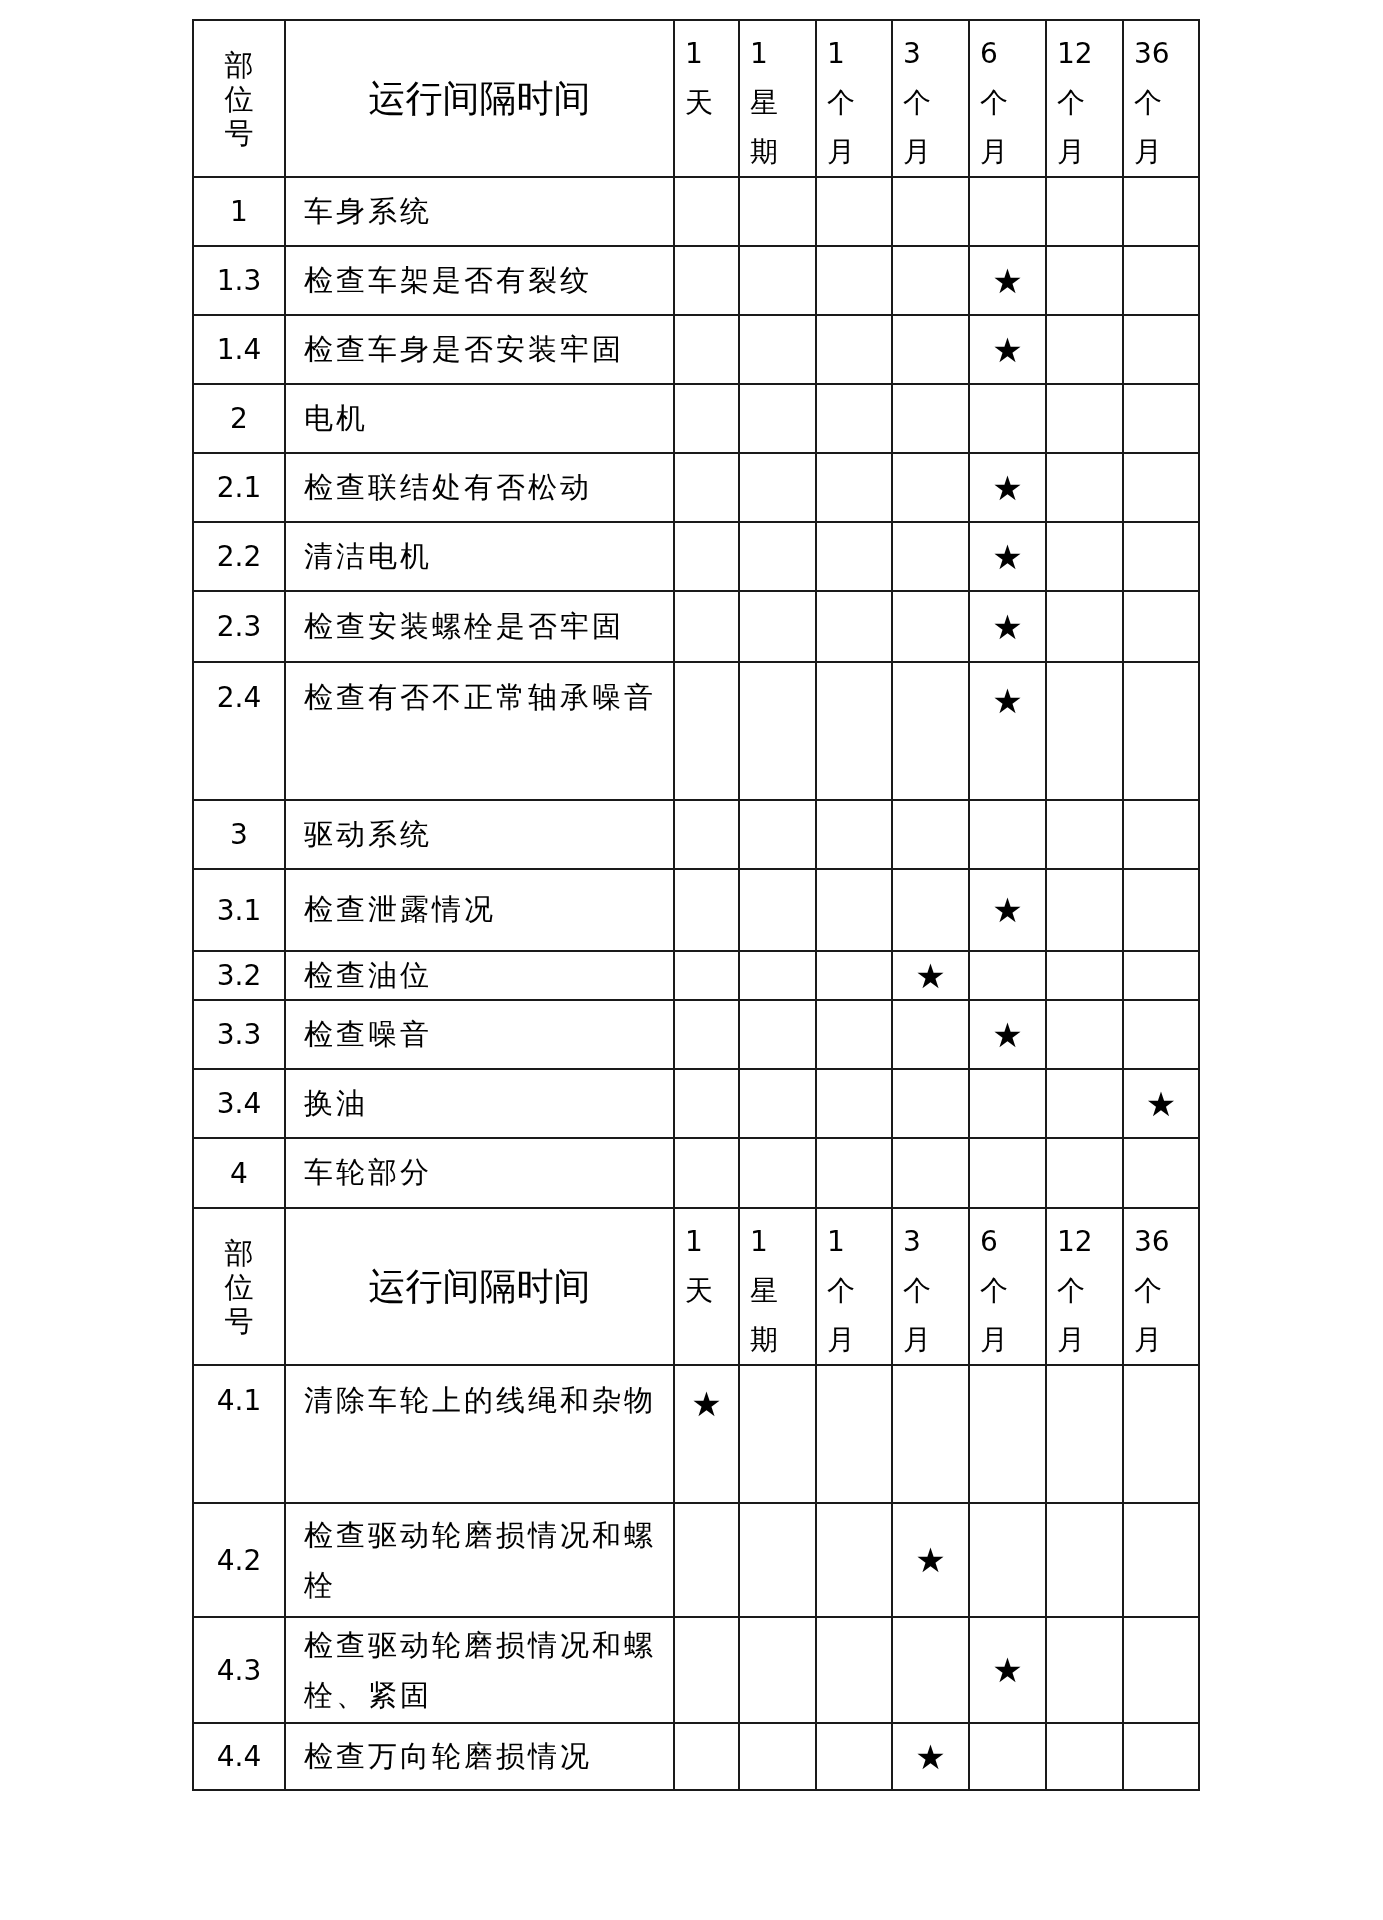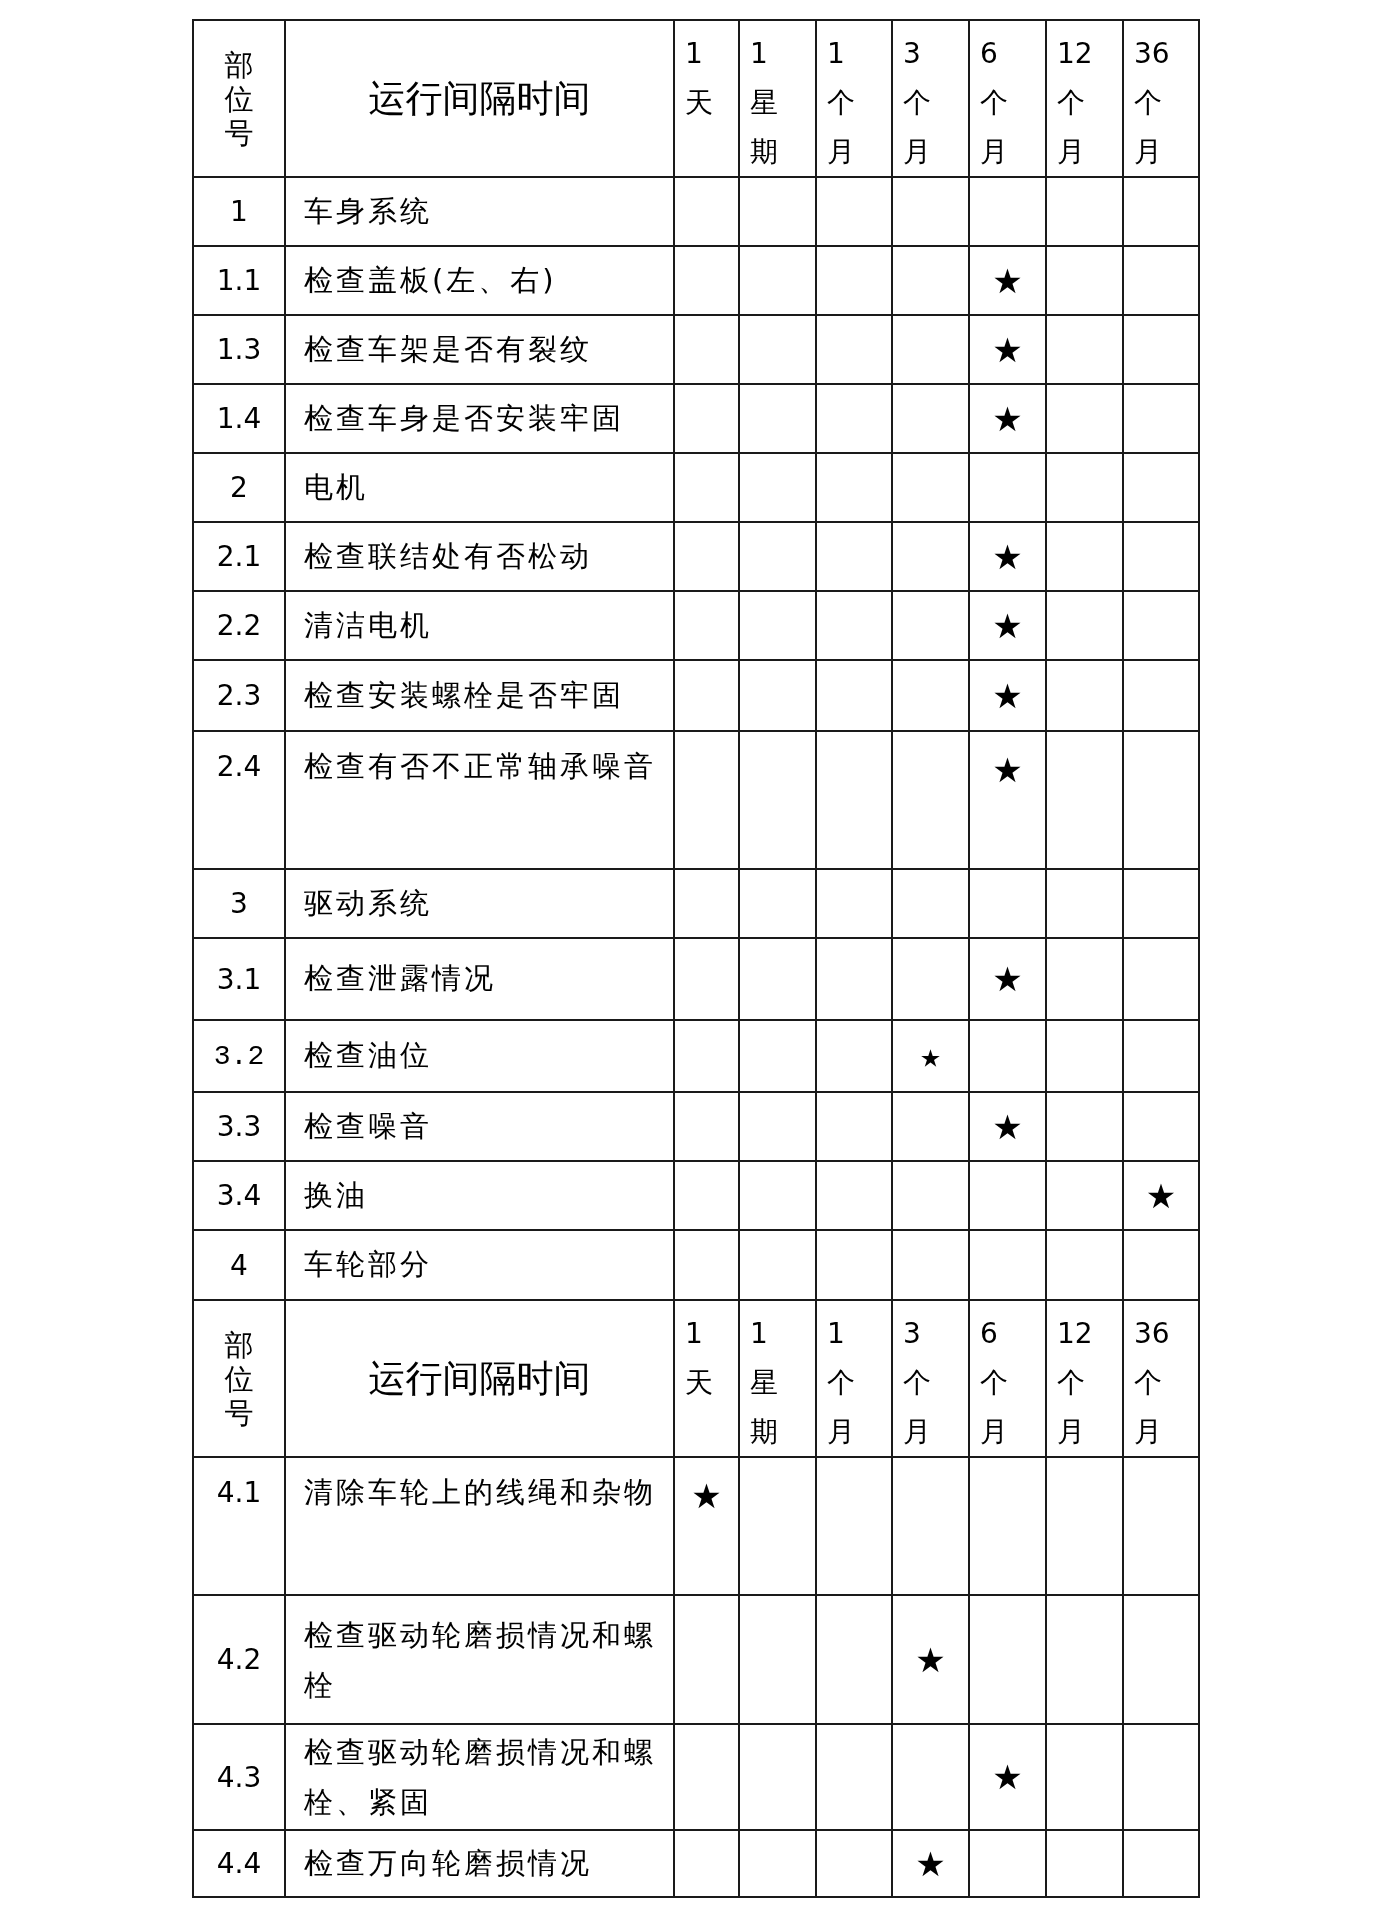--- a/index.html
+++ b/index.html
@@ -91,31 +91,20 @@
         <td class="desc">车身系统</td>
         <td class="star"></td>
         <td class="star"></td>
         <td class="star"></td>
         <td class="star"></td>
         <td class="star"></td>
         <td class="star"></td>
         <td class="star"></td>
       </tr>
       <tr style="height: 69px;">
-        <td class="id">1.1</td>
-        <td class="desc">检查盖板(左、右)</td>
-        <td class="star"></td>
-        <td class="star"></td>
-        <td class="star"></td>
-        <td class="star"></td>
-        <td class="star"><span>★</span></td>
-        <td class="star"></td>
-        <td class="star"></td>
-      </tr>
-      <tr style="height: 69px;">
         <td class="id">1.3</td>
         <td class="desc">检查车架是否有裂纹</td>
         <td class="star"></td>
         <td class="star"></td>
         <td class="star"></td>
         <td class="star"></td>
         <td class="star"><span>★</span></td>
         <td class="star"></td>
         <td class="star"></td>
       </tr>
@@ -200,21 +189,21 @@
         <td class="id">3.1</td>
         <td class="desc">检查泄露情况</td>
         <td class="star"></td>
         <td class="star"></td>
         <td class="star"></td>
         <td class="star"></td>
         <td class="star"><span>★</span></td>
         <td class="star"></td>
         <td class="star"></td>
       </tr>
-      <tr style="height: 72px; font-family: Liberation Mono, monospace;">
+      <tr style="height: 49px;">
         <td class="id">3.2</td>
         <td class="desc">检查油位</td>
         <td class="star"></td>
         <td class="star"></td>
         <td class="star"></td>
         <td class="star"><span>★</span></td>
         <td class="star"></td>
         <td class="star"></td>
         <td class="star"></td>
       </tr>
@@ -297,21 +286,21 @@
         <td class="id top">4.1</td>
         <td class="desc two top">清除车轮上的线绳和杂物</td>
         <td class="star top"><span>★</span></td>
         <td class="star top"></td>
         <td class="star top"></td>
         <td class="star top"></td>
         <td class="star top"></td>
         <td class="star top"></td>
         <td class="star top"></td>
       </tr>
-      <tr style="height: 129px;">
+      <tr style="height: 114px;">
         <td class="id">4.2</td>
         <td class="desc two-tight">检查驱动轮磨损情况和螺栓</td>
         <td class="star"></td>
         <td class="star"></td>
         <td class="star"></td>
         <td class="star"><span>★</span></td>
         <td class="star"></td>
         <td class="star"></td>
         <td class="star"></td>
       </tr>

